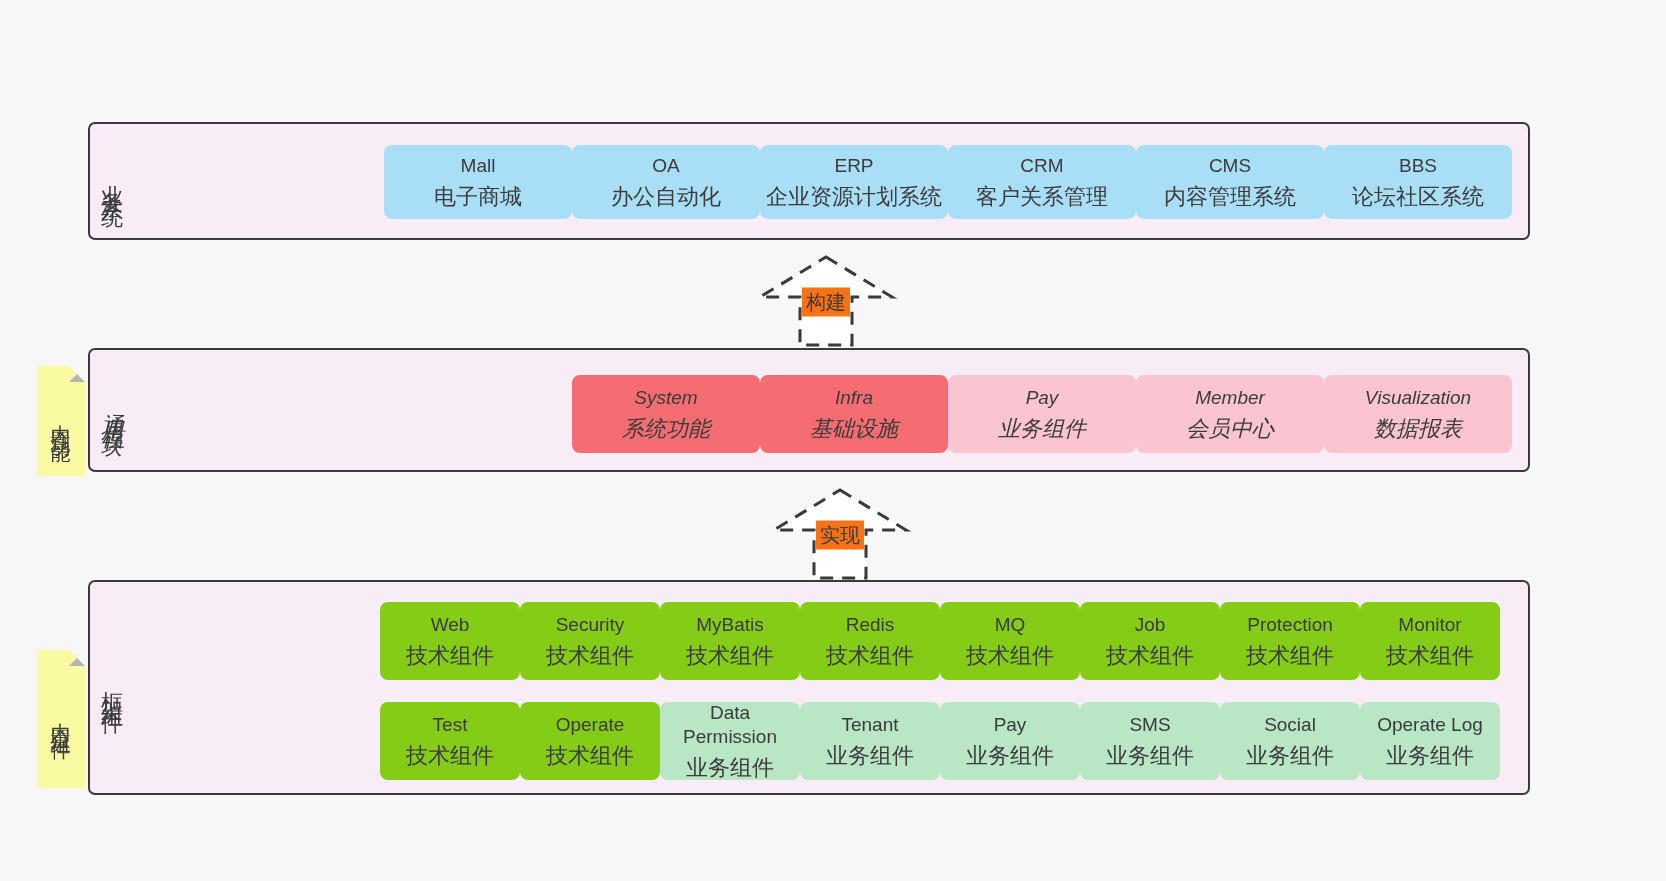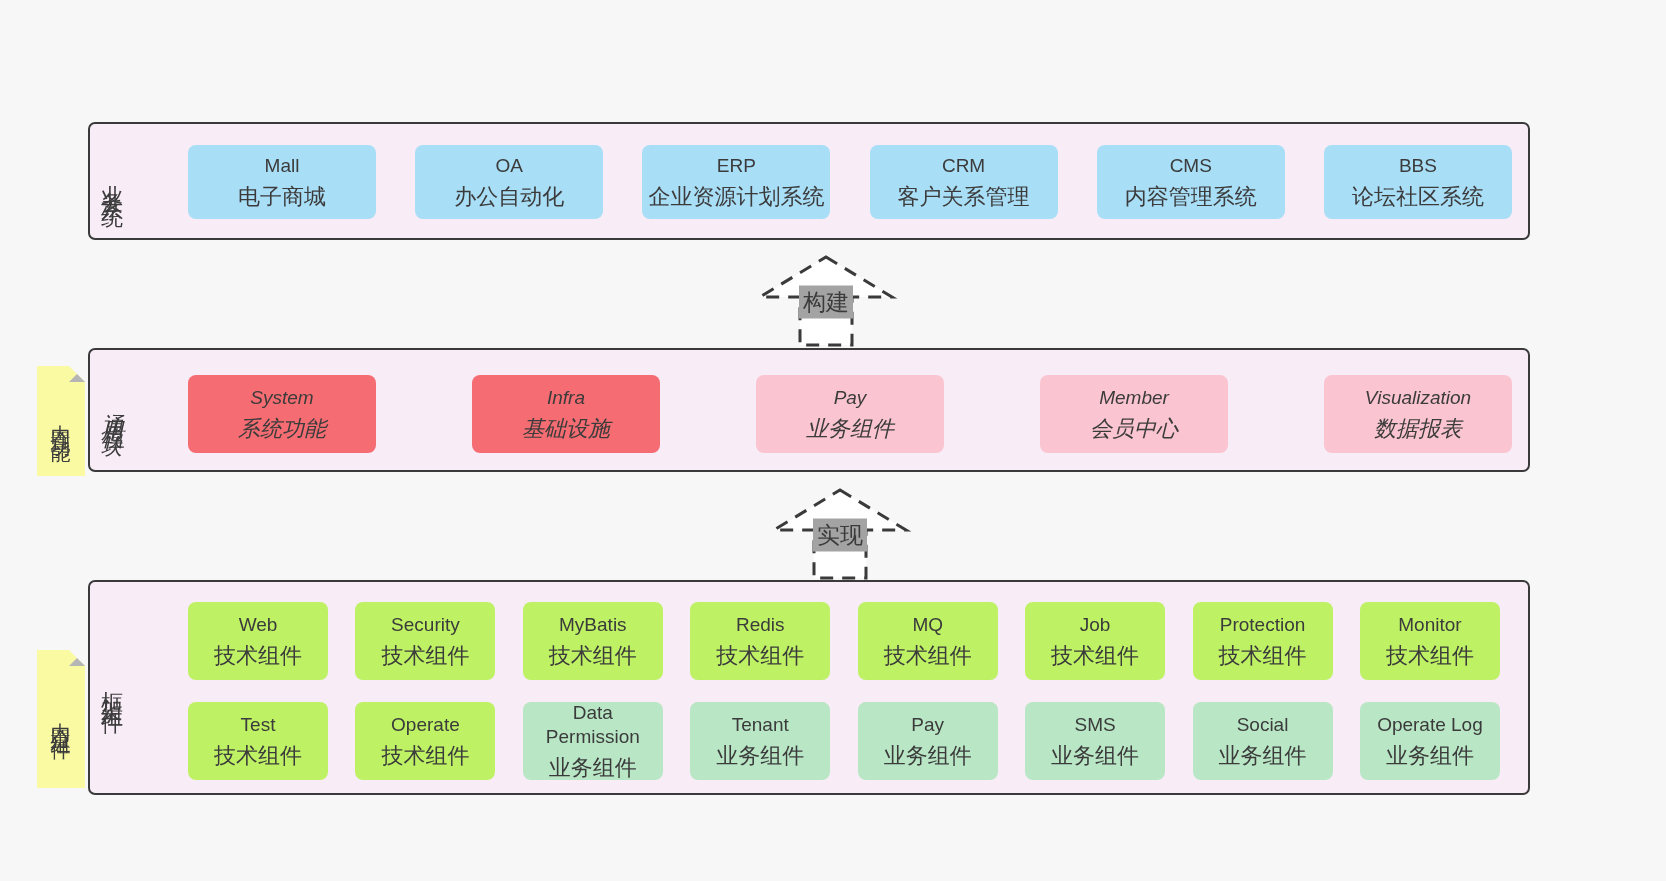--- a/index.html
+++ b/index.html
@@ -18,42 +18,42 @@
   #band2{top:348px;height:124px;font-style:italic;}
   #band3{top:580px;height:215px;}
   .band-label{
     position:absolute;left:11px;top:50%;transform:translateY(-50%);
     writing-mode:vertical-rl;text-orientation:upright;
     font-size:22px;letter-spacing:7px;line-height:1;color:#3b3b3b;
     white-space:nowrap;
   }
   .row{
     position:absolute;left:57px;right:16px;
-    display:flex;justify-content:space-between;margin-left:41px;
+    display:flex;justify-content:flex-end;margin-left:41px;
   }
   #band1 .row{top:21px;}
   #band2 .row{top:25px;}
   #band3 .row1{top:20px;left:57px;right:28px;}
   #band3 .row2{top:120px;left:57px;right:28px;}
   .box{
     border-radius:8px;
     display:flex;flex-direction:column;justify-content:center;align-items:center;
     text-align:center;box-sizing:border-box;padding:2px 6px;
   }
   .w6{width:188px;}
   .w8{width:140px;}
   #band1 .box{height:74px;}
   #band2 .box{height:78px;}
   #band3 .box{height:78px;}
   .box .en{font-size:19px;line-height:1.25;}
   .box .zh{font-size:22px;line-height:1.25;margin-top:5px;}
   .b-blue{background:#a9def7;}
   .b-red{background:#f56d72;}
   .b-pink{background:#fac5d0;}
-  .b-gdark{background:#bef264;}
+  .b-gdark{background:#84cc16;}
   .b-glight{background:#b9e7c6;}
   .note{
     position:absolute;left:37px;width:48px;background:#fafaa3;z-index:3;
     display:flex;align-items:center;justify-content:center;
     clip-path:polygon(0 0,calc(100% - 16px) 0,100% 16px,100% 100%,0 100%);
   }
   .note::after{
     content:"";position:absolute;top:0;right:0;width:0;height:0;
     border-left:16px solid transparent;border-bottom:16px solid #b5b5b5;
   }
@@ -62,21 +62,21 @@
   .note-text{
     writing-mode:vertical-rl;text-orientation:upright;
     font-size:20px;letter-spacing:6px;line-height:1;color:#3b3b3b;white-space:nowrap;
   }
   .arrow{position:absolute;width:150px;height:95px;}
   #arrow1{left:751px;top:254px;}
   #arrow2{left:765px;top:487px;}
   .arrow svg{display:block;width:100%;height:100%;}
   .arrow-label{
     position:absolute;left:50%;top:48px;transform:translate(-50%,-50%);
-    background:#a3a3a3;padding:1px 4px;font-size:23px;color:#3b3b3b;white-space:nowrap;
+    background:#f97316;padding:1px 4px;font-size:20px;color:#3b3b3b;white-space:nowrap;
   }
 </style>
 </head>
 <body>
 
 <div class="band" id="band1">
   <div class="band-label">业务系统</div>
   <div class="row">
     <div class="box b-blue w6">
       <div class="en">Mall</div>

